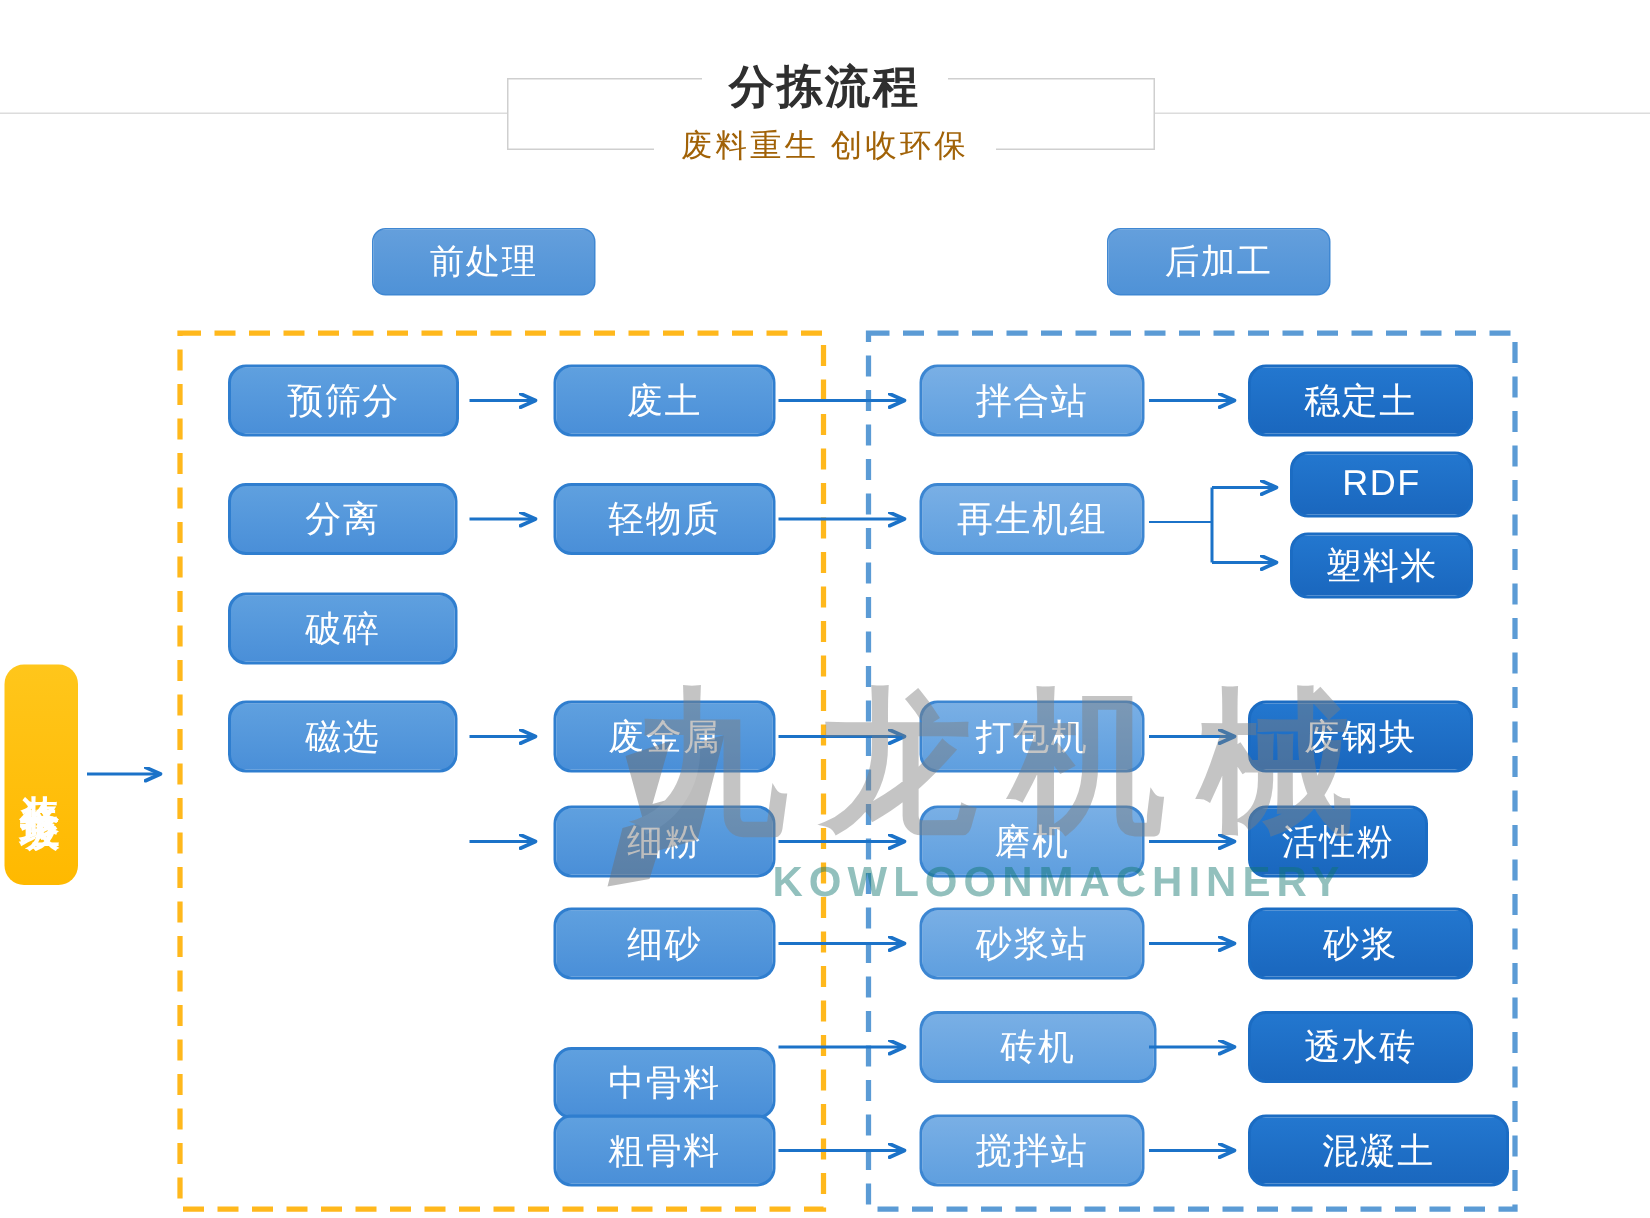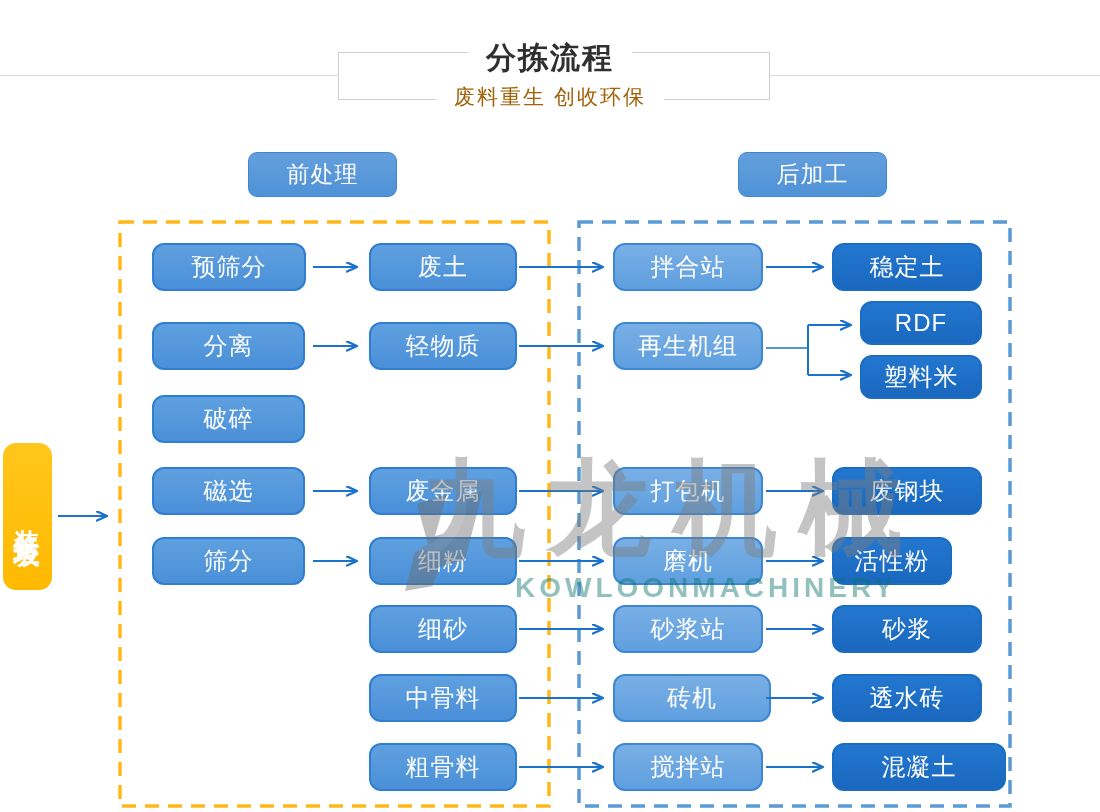--- a/index.html
+++ b/index.html
@@ -57,28 +57,27 @@
 
   <div class="header-pill" style="left:248px">前处理</div>
   <div class="header-pill" style="left:738px">后加工</div>
 
   <div class="source">装修垃圾</div>
 
   <div class="node mid" style="left:152px;top:243px;width:154px">预筛分</div>
   <div class="node mid" style="left:152px;top:322px;width:153px">分离</div>
   <div class="node mid" style="left:152px;top:395px;width:153px">破碎</div>
   <div class="node mid" style="left:152px;top:467px;width:153px">磁选</div>
-  <div class="node mid" style="left:152px;top:537px;width:153px">筛分</div>
 
   <div class="node mid" style="left:369px;top:243px;width:148px">废土</div>
   <div class="node mid" style="left:369px;top:322px;width:148px">轻物质</div>
   <div class="node mid" style="left:369px;top:537px;width:148px">细粉</div>
   <div class="node mid" style="left:369px;top:467px;width:148px">废金属</div>
   <div class="node mid" style="left:369px;top:605px;width:148px">细砂</div>
-  <div class="node mid" style="left:369px;top:674px;width:148px">中骨料</div>
+  <div class="node mid" style="left:369px;top:698px;width:148px">中骨料</div>
   <div class="node mid" style="left:369px;top:743px;width:148px">粗骨料</div>
 
   <div class="node light" style="left:613px;top:243px;width:150px">拌合站</div>
   <div class="node light" style="left:613px;top:322px;width:150px">再生机组</div>
   <div class="node light" style="left:613px;top:467px;width:150px">打包机</div>
   <div class="node light" style="left:613px;top:537px;width:150px">磨机</div>
   <div class="node light" style="left:613px;top:605px;width:150px">砂浆站</div>
   <div class="node light" style="left:613px;top:674px;width:158px">砖机</div>
   <div class="node light" style="left:613px;top:743px;width:150px">搅拌站</div>
 

